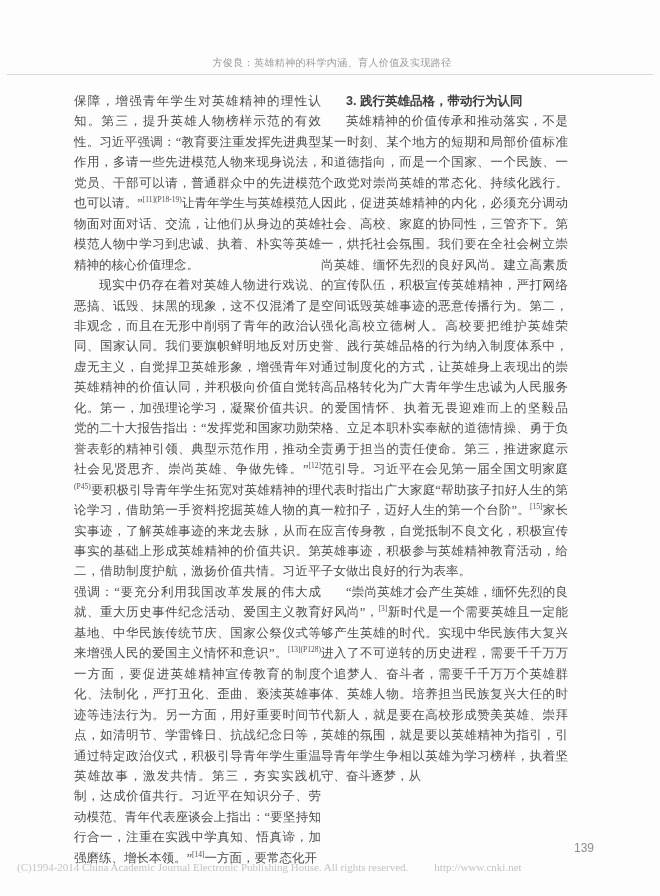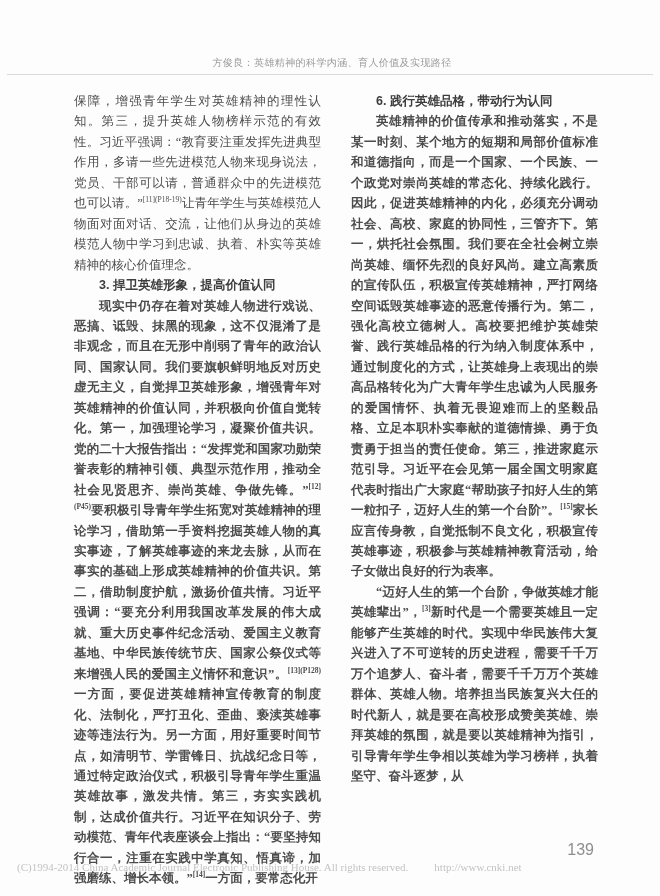--- a/index.html
+++ b/index.html
@@ -16,44 +16,44 @@
     font-size: 10px; letter-spacing: 0.4px;
     color: var(--running_title, #9a9a9a);
     white-space: nowrap;
   }
   .header-rule {
     position: absolute; top: 74px; left: 7px; right: 7px;
     height: 0; border-top: 1px solid var(--rule, #d9d9d9);
   }
   .columns {
     position: absolute; top: 91px; left: 74px; width: 524px;
-    display: flex; gap: 30px;
+    display: flex; 
   }
   .col {
     width: 247px;
     font-size: 12.5px; line-height: 20.45px;
     color: var(--body_text, #4c4c4c);
     text-align: justify;
     text-justify: inter-ideograph;
   }
   .col p { margin: 0; padding: 0; }
-  .col p.indent { text-indent: 2em; font-weight: bold; }
+  .col p.indent { text-indent: 2em; }
   .col p.heading {
     font-family: "Liberation Sans", "DejaVu Sans", sans-serif;
     font-weight: bold;
     color: var(--heading_text, #3d3d3d);
   }
   .col sup {
     font-size: 7.5px; line-height: 0; letter-spacing: 0;
     color: var(--body_text, #4c4c4c);
   }
   .page-number {
     position: absolute; top: 841px; right: 66px;
     font-family: "Liberation Sans", "DejaVu Sans", sans-serif;
-    font-size: 16px;
+    font-size: 12px;
     color: var(--page_number, #8e8e8e);
   }
   .footer-line {
     position: absolute; top: 861px; left: 17px; right: 10px;
     font-size: 11px;
     color: var(--footer_text, #c3c3c3);
     white-space: nowrap;
   }
   .footer-line .footer-url { margin-left: 26px; }
 </style>
@@ -62,27 +62,26 @@
 
 <div class="page">
 
   <div class="running-title">方俊良：英雄精神的科学内涵、育人价值及实现路径</div>
 
   <div class="header-rule"></div>
 
   <div class="columns">
     <div class="col">
         <p class="body"><span>保障，增强青年学生对英雄精神的理性认知。第三，提升英雄人物榜样示范的有效性。习近平强调：“教育要注重发挥先进典型作用，多请一些先进模范人物来现身说法，党员、干部可以请，普通群众中的先进模范也可以请。”</span><sup>[11](P18-19)</sup><span>让青年学生与英雄模范人物面对面对话、交流，让他们从身边的英雄模范人物中学习到忠诚、执着、朴实等英雄精神的核心价值理念。</span></p>
-        <p class="heading indent"><span>3. 捍卫英雄形象，提高价值认同</span></p>
         <p class="body indent"><span>现实中仍存在着对英雄人物进行戏说、恶搞、诋毁、抹黑的现象，这不仅混淆了是非观念，而且在无形中削弱了青年的政治认同、国家认同。我们要旗帜鲜明地反对历史虚无主义，自觉捍卫英雄形象，增强青年对英雄精神的价值认同，并积极向价值自觉转化。第一，加强理论学习，凝聚价值共识。党的二十大报告指出：“发挥党和国家功勋荣誉表彰的精神引领、典型示范作用，推动全社会见贤思齐、崇尚英雄、争做先锋。”</span><sup>[12](P45)</sup><span>要积极引导青年学生拓宽对英雄精神的理论学习，借助第一手资料挖掘英雄人物的真实事迹，了解英雄事迹的来龙去脉，从而在事实的基础上形成英雄精神的价值共识。第二，借助制度护航，激扬价值共情。习近平强调：“要充分利用我国改革发展的伟大成就、重大历史事件纪念活动、爱国主义教育基地、中华民族传统节庆、国家公祭仪式等来增强人民的爱国主义情怀和意识”。</span><sup>[13](P128)</sup><span>一方面，要促进英雄精神宣传教育的制度化、法制化，严打丑化、歪曲、亵渎英雄事迹等违法行为。另一方面，用好重要时间节点，如清明节、学雷锋日、抗战纪念日等，通过特定政治仪式，积极引导青年学生重温英雄故事，激发共情。第三，夯实实践机制，达成价值共行。习近平在知识分子、劳动模范、青年代表座谈会上指出：“要坚持知行合一，注重在实践中学真知、悟真谛，加强磨练、增长本领。”</span><sup>[14]</sup><span>一方面，要常态化开</span></p>
       </div>
     <div class="col">
-        <p class="heading indent"><span>6. 践行英雄品格，带动行为认同</span></p>
+        <p class="heading indent"><span>3. 践行英雄品格，带动行为认同</span></p>
         <p class="body indent"><span>英雄精神的价值传承和推动落实，不是某一时刻、某个地方的短期和局部价值标准和道德指向，而是一个国家、一个民族、一个政党对崇尚英雄的常态化、持续化践行。因此，促进英雄精神的内化，必须充分调动社会、高校、家庭的协同性，三管齐下。第一，烘托社会氛围。我们要在全社会树立崇尚英雄、缅怀先烈的良好风尚。建立高素质的宣传队伍，积极宣传英雄精神，严打网络空间诋毁英雄事迹的恶意传播行为。第二，强化高校立德树人。高校要把维护英雄荣誉、践行英雄品格的行为纳入制度体系中，通过制度化的方式，让英雄身上表现出的崇高品格转化为广大青年学生忠诚为人民服务的爱国情怀、执着无畏迎难而上的坚毅品格、立足本职朴实奉献的道德情操、勇于负责勇于担当的责任使命。第三，推进家庭示范引导。习近平在会见第一届全国文明家庭代表时指出广大家庭“帮助孩子扣好人生的第一粒扣子，迈好人生的第一个台阶”。</span><sup>[15]</sup><span>家长应言传身教，自觉抵制不良文化，积极宣传英雄事迹，积极参与英雄精神教育活动，给子女做出良好的行为表率。</span></p>
-        <p class="body indent"><span>“迈好人生的第一个台阶，争做英雄才能英雄辈出”，</span><sup>[3]</sup><span>新时代是一个需要英雄且一定能够产生英雄的时代。实现中华民族伟大复兴进入了不可逆转的历史进程，需要千千万万个追梦人、奋斗者，需要千千万万个英雄群体、英雄人物。培养担当民族复兴大任的时代新人，就是要在高校形成赞美英雄、崇拜英雄的氛围，就是要以英雄精神为指引，引导青年学生争相以英雄为学习榜样，执着坚守、奋斗逐梦，从</span></p>
+        <p class="body indent"><span>“崇尚英雄才会产生英雄，缅怀先烈的良好风尚”，</span><sup>[3]</sup><span>新时代是一个需要英雄且一定能够产生英雄的时代。实现中华民族伟大复兴进入了不可逆转的历史进程，需要千千万万个追梦人、奋斗者，需要千千万万个英雄群体、英雄人物。培养担当民族复兴大任的时代新人，就是要在高校形成赞美英雄、崇拜英雄的氛围，就是要以英雄精神为指引，引导青年学生争相以英雄为学习榜样，执着坚守、奋斗逐梦，从</span></p>
       </div>
   </div>
 
   <div class="page-number">139</div>
 
   <div class="footer-line">
     <span>(C)1994-2014 China Academic Journal Electronic Publishing House. All rights reserved.</span><span class="footer-url">http://www.cnki.net</span>
   </div>
 
 </div>

